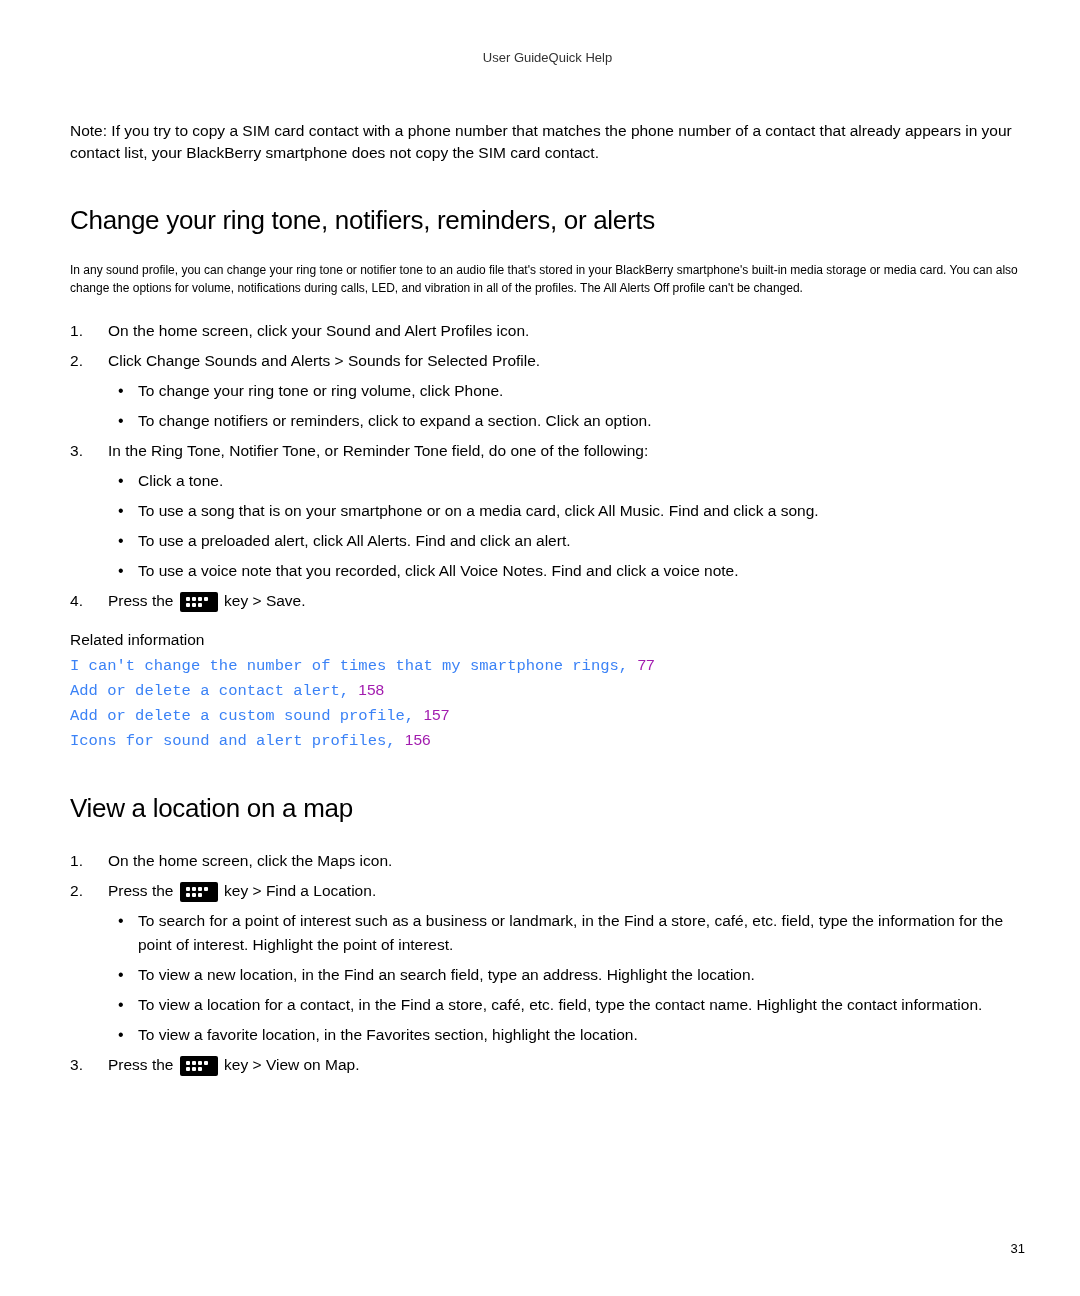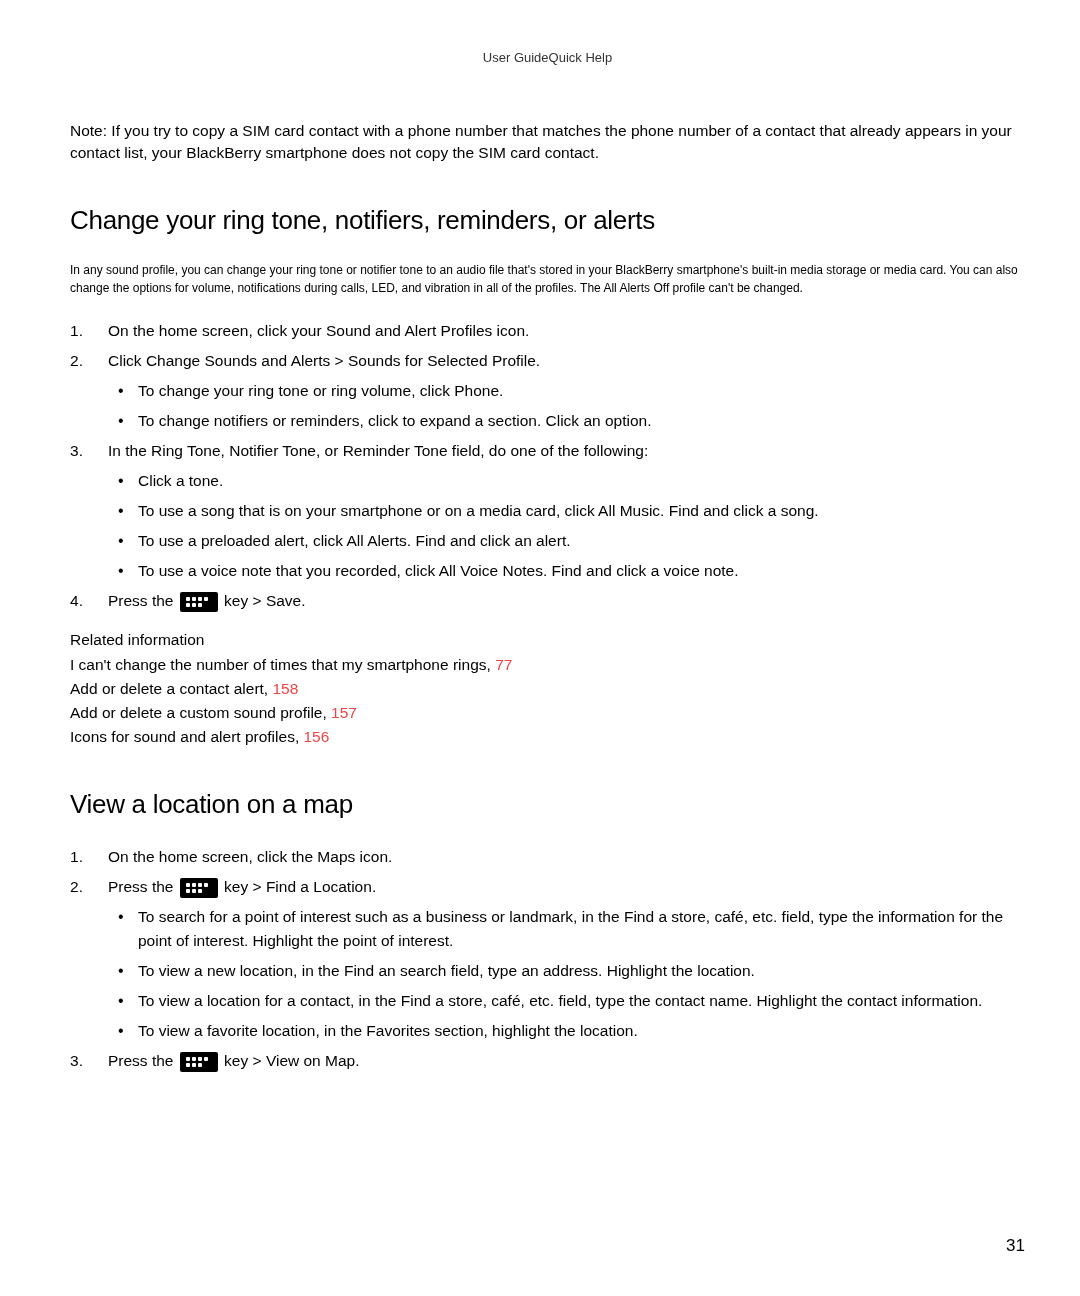--- a/index.html
+++ b/index.html
@@ -97,30 +97,31 @@
     font-weight: normal;
     font-size: 15.5px;
     margin-top: 18px;
     margin-bottom: 4px;
   }
   .related-link {
     font-size: 15.5px;
     line-height: 1.55;
   }
   .related-link a {
-    color: #000000;
+    color: #3b82f6;
     text-decoration: none;
+    font-family: Liberation Mono, monospace;
   }
-  .related-link .pg { color: #ef4444; }
+  .related-link .pg { color: #a21caf; }
   .section2 { margin-top: 40px; }
   .page-num {
     position: absolute;
     bottom: 40px;
     right: 55px;
-    font-size: 17px;
+    font-size: 13px;
   }
 </style>
 </head>
 <body>
 
 <div class="header">
   <span>User Guide</span>
   <span>Quick Help</span>
 </div>
 

